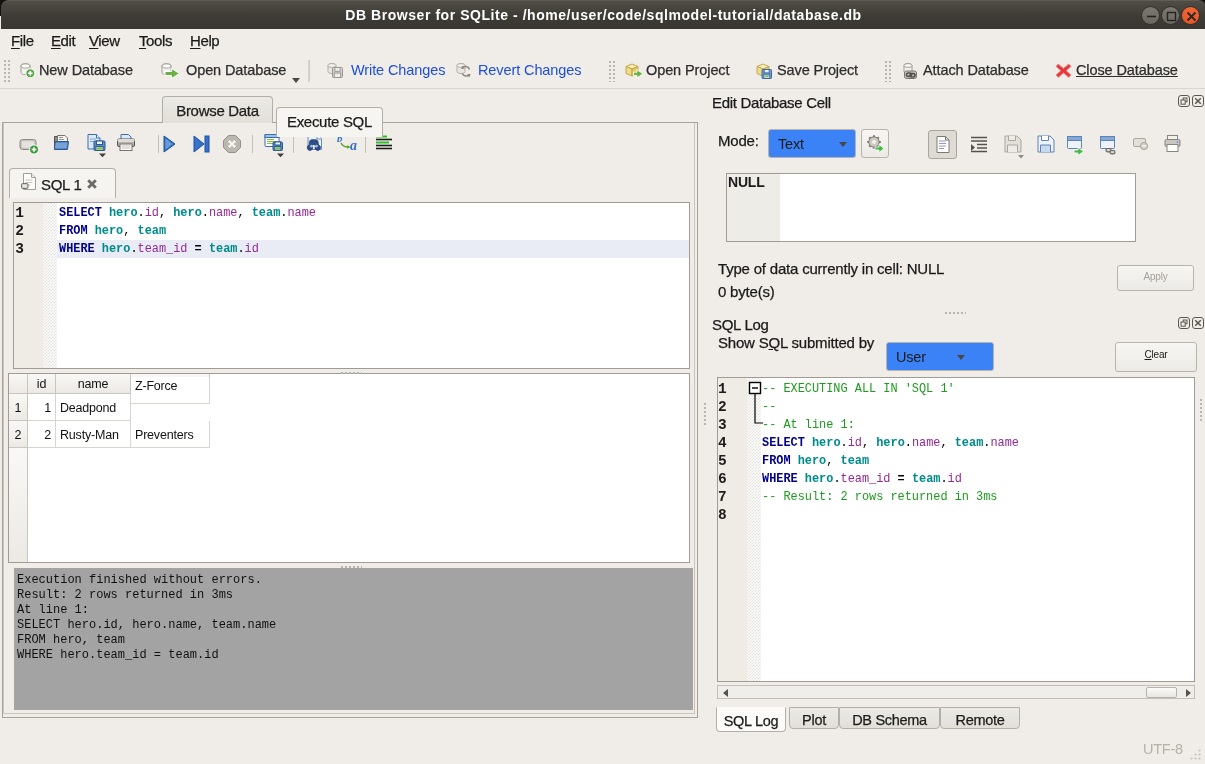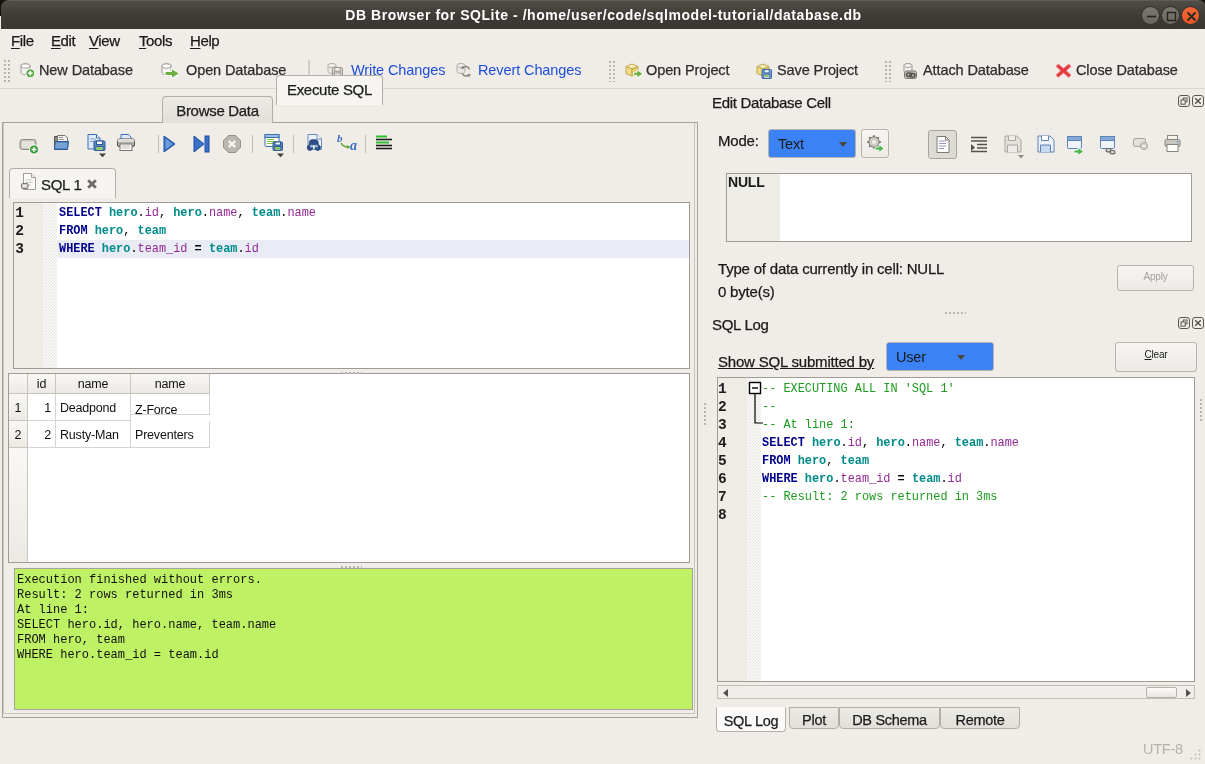--- a/index.html
+++ b/index.html
@@ -63,21 +63,21 @@
 .fld { color:#932993; }
 .cmt { color:#1d9b1d; }
 
 #grid { position:absolute; left:8px; top:373px; width:682px; height:190px; background:#fff;
   border:1px solid #a09c95; font-size:12.5px; letter-spacing:-0.2px; color:#111; }
 .gh { position:absolute; background:linear-gradient(#f9f8f6,#ece9e5);
   border-right:1px solid #c9c6c0; border-bottom:1px solid #c9c6c0; text-align:center; }
 .gc { position:absolute; border-right:1px solid #d8d5d0; border-bottom:1px solid #d8d5d0;
   background:#fff; padding:0 4px 0 4px; white-space:nowrap; }
 
-#msgbox { position:absolute; left:14px; top:568px; width:679px; height:142px; background:#bef264;
+#msgbox { position:absolute; left:14px; top:568px; width:679px; height:142px; background:#a3a3a3;
   border:1px solid #a7a39c; font-family:"Liberation Mono", monospace; font-size:12px; color:#111; }
 #msgbox div { position:absolute; left:2px; white-space:pre; }
 
 .dock-title { position:absolute; font-size:15px; letter-spacing:-0.3px; color:#1a1a1a; }
 .field-label { position:absolute; font-size:15px; letter-spacing:-0.2px; color:#1a1a1a; }
 .combo { position:absolute; background:#3b82f6; border:1px solid #b7b3ad; border-radius:3px;
   font-size:14.5px; letter-spacing:-0.2px; color:#1a1a1a; }
 .combo .arr { position:absolute; width:0; height:0; border-left:4px solid transparent;
   border-right:4px solid transparent; border-top:5px solid #4a4741; }
 .pushbtn { position:absolute; border:1px solid #b7b3ad; border-radius:3px;
@@ -188,24 +188,24 @@
       <rect x="3.5" y="9" width="12" height="7.5" rx="2" fill="#c9c6c0" stroke="#77746e"></rect>
       <g fill="none" stroke="#55524d" stroke-width="1.6">
         <rect x="5.5" y="11" width="5" height="3.4" rx="1.7"></rect>
         <rect x="9" y="11.6" width="5" height="3.4" rx="1.7"></rect>
       </g>
     </svg>
   <div class="tbtn hv" style="left:923px;">Attach Database</div>
   <svg class="ticon" style="left:1055px;" width="18" height="18" viewBox="0 0 18 18">
       <path d="M3.2 2 L8.5 6.4 L13.8 2 L16 4.4 L11.2 8.7 L16 13 L13.8 15.4 L8.5 11 L3.2 15.4 L1 13 L5.8 8.7 L1 4.4 Z" fill="#e4393c" stroke="#f0888a" stroke-width="1"></path>
     </svg>
-  <div class="tbtn hv" style="left:1076px;">Close Database</div>
+  <div class="tbtn hv" style="left:1076px;text-decoration:underline;">Close Database</div>
 
   <div class="tab hv" style="left:162px; top:96px; width:111px; height:27px;">Browse Data</div>
-  <div class="tab active hv" style="left:276px; top:75px; width:107px; height:30px;">Execute SQL</div>
+  <div class="tab active hv" style="left:276px; top:107px; width:107px; height:30px;">Execute SQL</div>
 
   <div id="pane"></div>
   <div id="pane-in"></div>
 
   <svg class="abs" style="left:10px; top:130px;" width="400" height="30" viewBox="0 0 400 30">
 
     <g transform="translate(9,5)">
         <rect x="1" y="4.5" width="16" height="10" rx="2.5" fill="#c9c6c0" stroke="#8d8a84"></rect>
         <rect x="2.8" y="6.3" width="12.4" height="6.4" rx="1" fill="#e4e2dd"></rect>
         <circle cx="15" cy="14.5" r="4.6" fill="#3f9c3f" stroke="#fff"></circle>
@@ -330,21 +330,21 @@
   <div id="grid">
     <div class="gh" style="left:0; top:0; width:19px; height:20px;"></div>
     <div class="gh" style="left:19px; top:0; width:28px; height:20px; padding-top:3px;">id</div>
     <div class="gh" style="left:47px; top:0; width:75px; height:20px; padding-top:3px;">name</div>
     <div class="gh" style="left:122px; top:0; width:79px; height:20px; padding-top:3px;">name</div>
     <div class="gh" style="left:0; top:20px; width:19px; height:27px; padding-top:7px;">1</div>
     <div class="gh" style="left:0; top:47px; width:19px; height:27px; padding-top:7px;">2</div>
     <div class="gh" style="left:0; top:74px; width:19px; height:114px; border-bottom:none;"></div>
     <div class="gc" style="left:19px; top:20px; width:28px; height:27px; text-align:right; padding-top:7px;">1</div>
     <div class="gc" style="left:47px; top:20px; width:75px; height:27px; padding-top:7px;">Deadpond</div>
-    <div class="gc" style="left:122px; top:20px; width:79px; height:21px; padding-top:9px;">Z-Force</div>
+    <div class="gc" style="left:122px; top:3px; width:79px; height:27px; padding-top:2px;">Z-Force</div>
     <div class="gc" style="left:19px; top:47px; width:28px; height:27px; text-align:right; padding-top:7px;">2</div>
     <div class="gc" style="left:47px; top:47px; width:75px; height:27px; padding-top:7px;">Rusty-Man</div>
     <div class="gc" style="left:122px; top:47px; width:79px; height:27px; padding-top:7px;">Preventers</div>
   </div>
 
   <div id="msgbox">
     <div style="top:4px;">Execution finished without errors.</div>
     <div style="top:19px;">Result: 2 rows returned in 3ms</div>
     <div style="top:34px;">At line 1:</div>
     <div style="top:49px;">SELECT hero.id, hero.name, team.name</div>
@@ -428,39 +428,39 @@
       </g>
 
     <g transform="translate(236,5)">
         <rect x="3.5" y="0.5" width="10" height="5" fill="#f2f1ee" stroke="#88857f"></rect>
         <rect x="1" y="4.5" width="15" height="7" rx="1.5" fill="#c9c6c0" stroke="#88857f"></rect>
         <rect x="3" y="9.5" width="11" height="7" fill="#fdfdfc" stroke="#88857f"></rect>
         <circle cx="13.5" cy="7" r="1" fill="#6ca6e0"></circle>
       </g>
   </svg>
 
-  <div class="codebox" id="cellbox" style="left:726px; top:173px; width:466px; height:69px; background:#fff;">
+  <div class="codebox" id="cellbox" style="left:726px; top:173px; width:410px; height:69px; background:#fff;">
     <div style="position:absolute; left:0; top:0; bottom:0; width:53px; background:#eeece7;"></div>
     <div style="position:absolute; left:1px; top:0px; font-family:'Liberation Sans',sans-serif; font-size:14px; font-weight:bold; letter-spacing:-0.2px; color:#1a1a1a;">NULL</div>
   </div>
   <div class="field-label hv" style="left:718px; top:260px;">Type of data currently in cell: NULL</div>
   <div class="field-label hv" style="left:718px; top:283px;">0 byte(s)</div>
   <div class="pushbtn" style="left:1117px; top:265px; width:77px; height:26px; color:#a5a19b; padding-top:5px;">Apply</div>
 
   <div class="dock-title hv" style="left:712px; top:316px;">SQL Log</div>
   <svg class="abs" style="left:1178px; top:317px;" width="12" height="12" viewBox="0 0 12 12" fill="none">
       <rect x="0.5" y="0.5" width="11" height="11" rx="2.5" stroke="#5a5751"></rect>
       <rect x="5.2" y="3" width="3.8" height="3.8" stroke="#5a5751"></rect>
       <rect x="3" y="5" width="4.2" height="4.2" fill="#f0ede8" stroke="#5a5751"></rect>
     </svg>
   <svg class="abs" style="left:1192px; top:317px;" width="12" height="12" viewBox="0 0 12 12">
       <rect x="0.5" y="0.5" width="11" height="11" rx="2.5" fill="none" stroke="#5a5751"></rect>
       <path d="M3.2 3.2 l5.6 5.6 M8.8 3.2 l-5.6 5.6" stroke="#5a5751" stroke-width="1.5"></path>
     </svg>
-  <div class="field-label hv" style="left:718px; top:353px;text-decoration:underline;">Show S<u>Q</u>L submitted by</div>
+  <div class="field-label hv" style="left:718px; top:334px;">Show S<u>Q</u>L submitted by</div>
   <div class="combo" style="left:886px; top:342px; width:108px; height:29px;">
     <span style="position:absolute; left:9px; top:6px;">User</span>
     <span class="arr" style="right:28px; top:12px;"></span>
   </div>
   <div class="pushbtn" style="left:1115px; top:342px; width:82px; height:30px; padding-top:6px;"><u>C</u>lear</div>
   <div class="codebox" id="logbox" style="left:717px; top:377px; width:478px; height:305px;">
     <div class="nummargin" style="width:29px;"></div>
     <div class="foldmargin" style="left:29px; width:14px;"></div>
     <div class="lnum" style="left:0; top:2px; width:8px;">1</div>
     <div class="lnum" style="left:0; top:20px; width:8px;">2</div>

